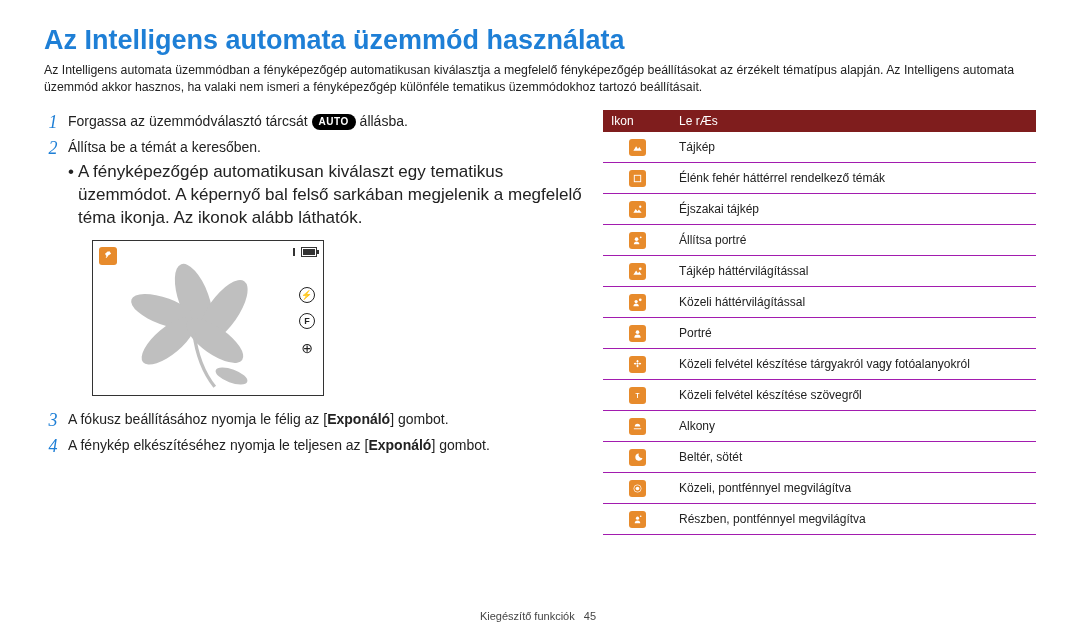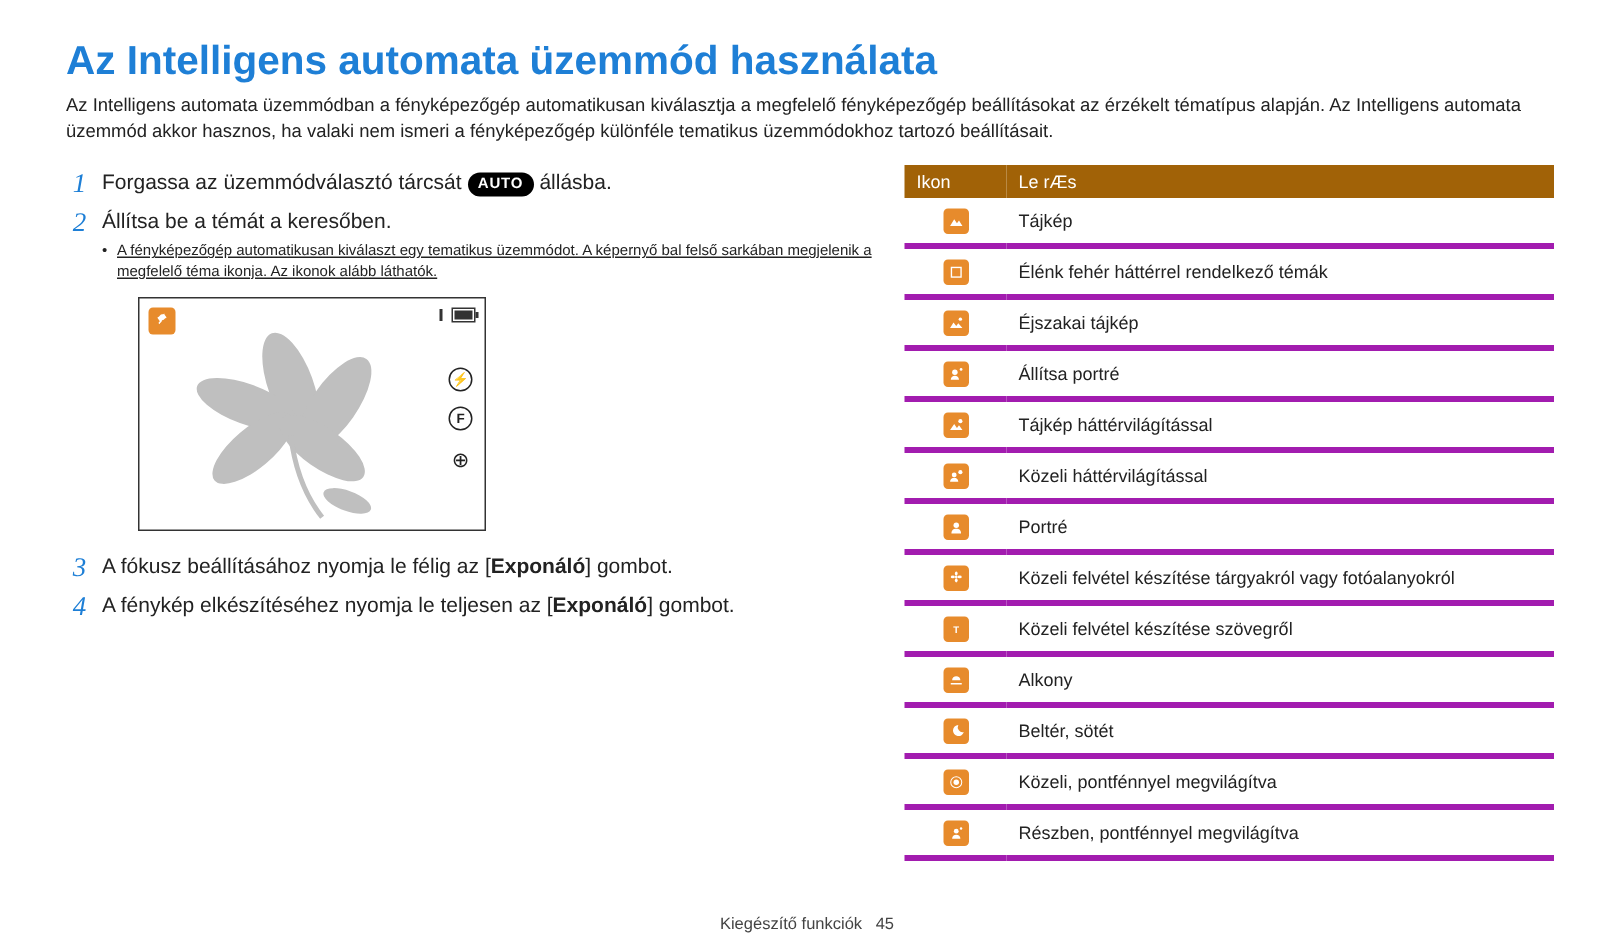--- a/index.html
+++ b/index.html
@@ -71,26 +71,25 @@
     background: #000;
     color: #fff;
     border-radius: 9px;
     font-size: 10px;
     font-weight: 700;
     padding: 1px 7px 1px 7px;
     letter-spacing: 0.5px;
     vertical-align: 1px;
   }
   .sub-bullet {
-    font-size: 10px;
+    font-size: 17px;
     line-height: 1.35;
     padding-left: 10px;
     position: relative;
     margin: 4px 0 10px 0;
-    text-decoration: underline;
   }
   .sub-bullet::before {
     content: "•";
     position: absolute;
     left: 0;
     top: 0;
   }
   .camera-preview {
     width: 232px;
     height: 156px;
@@ -154,30 +153,30 @@
   }
   .flower svg { width:100%; height:100%; }
   .bold { font-weight:700; }
   
   .icon-table {
     width: 100%;
     border-collapse: collapse;
     font-size: 12px;
   }
   .icon-table th {
-    background: #a16207;
+    background: #7f1d1d;
     color: #fff;
     font-weight: 500;
     text-align: left;
     padding: 4px 8px;
     font-size: 12px;
   }
   .icon-table th:first-child { width:52px; }
   .icon-table td {
-    border-bottom: 4px solid #a21caf;
+    border-bottom: 1px solid #a21caf;
     padding: 4px 8px;
     vertical-align: middle;
     height: 22px;
   }
   .icon-table td:first-child { text-align:center; }
   .sq-icon {
     display:inline-flex;
     width:17px;height:17px;
     background:#e78b2c;
     border-radius:3px;

